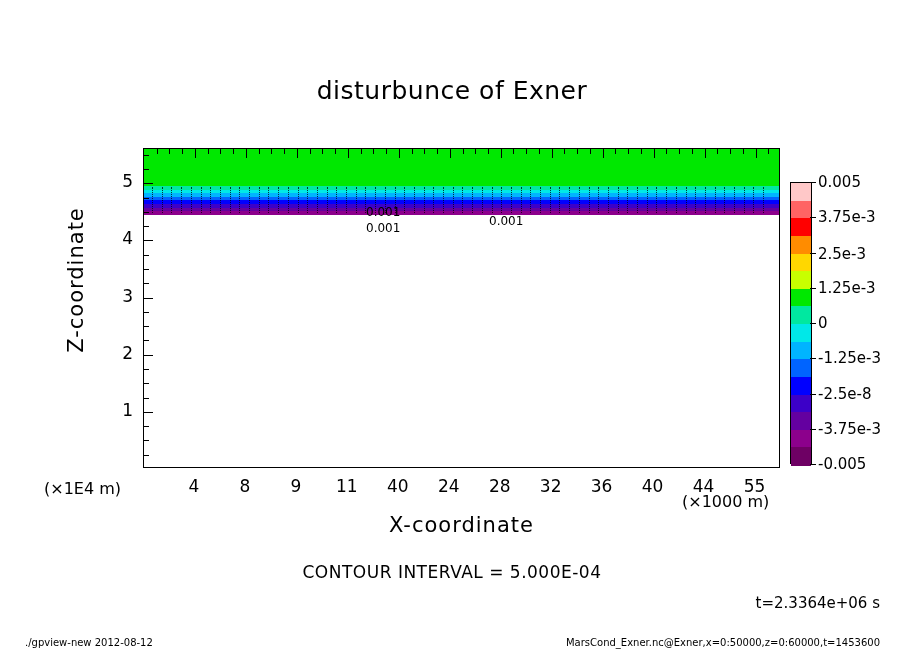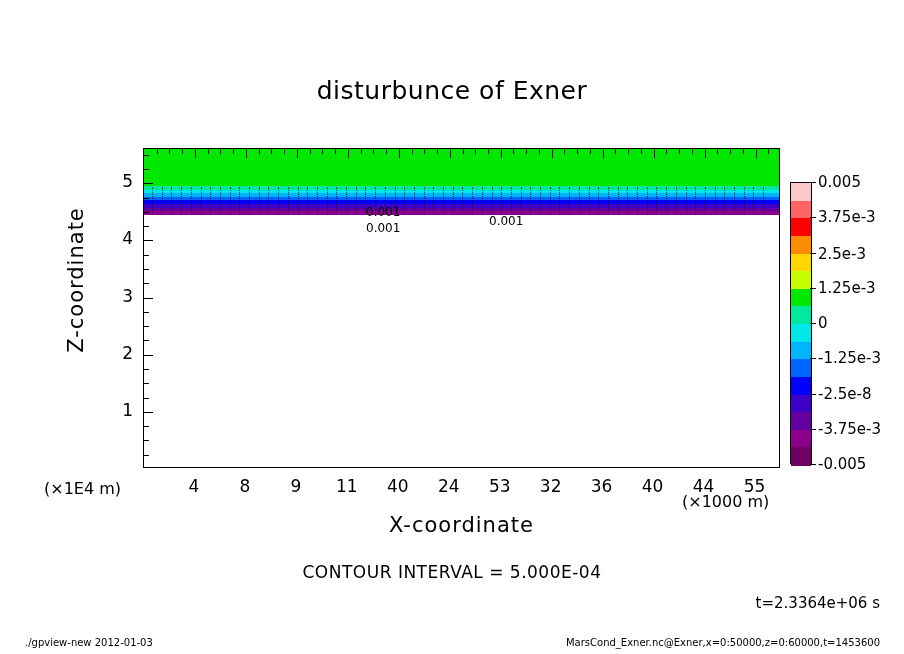--- a/index.html
+++ b/index.html
@@ -441,21 +441,21 @@
     <div style="position: absolute; font-size: 17px; text-align: right; width: 30px; left: 103px; top: 228.429px;">4</div>
     <div style="position: absolute; font-size: 17px; text-align: right; width: 30px; left: 103px; top: 171.286px;">5</div>
   </div>
 <div class="abs" id="xtick-labels">
     <div class="xtick-label" style="left: 173.96px; top: 476px;">4</div>
     <div class="xtick-label" style="left: 224.92px; top: 476px;">8</div>
     <div class="xtick-label" style="left: 275.88px; top: 476px;">9</div>
     <div class="xtick-label" style="left: 326.84px; top: 476px;">11</div>
     <div class="xtick-label" style="left: 377.8px; top: 476px;">40</div>
     <div class="xtick-label" style="left: 428.76px; top: 476px;">24</div>
-    <div class="xtick-label" style="left: 479.72px; top: 476px;">53</div>
+    <div class="xtick-label" style="left: 479.72px; top: 476px;">28</div>
     <div class="xtick-label" style="left: 530.68px; top: 476px;">32</div>
     <div class="xtick-label" style="left: 581.64px; top: 476px;">36</div>
     <div class="xtick-label" style="left: 632.6px; top: 476px;">40</div>
     <div class="xtick-label" style="left: 683.56px; top: 476px;">44</div>
     <div class="xtick-label" style="left: 734.52px; top: 476px;">55</div>
   </div>
 
 <div class="abs" id="ylabel">Z-coordinate</div>
 <div class="abs" id="xlabel">X-coordinate</div>
 <div class="abs" id="zunit">(×1E4 m)</div>
@@ -495,14 +495,14 @@
     <div class="cb-label" style="top: 384.5px;">-2.5e-8</div>
     <div style="position: absolute; left: 810px; top: 393.5px; width: 6px; height: 1px; background: rgb(0, 0, 0);"></div>
     <div class="cb-label" style="top: 419.75px;">-3.75e-3</div>
     <div style="position: absolute; left: 810px; top: 428.75px; width: 6px; height: 1px; background: rgb(0, 0, 0);"></div>
     <div class="cb-label" style="top: 455px;">-0.005</div>
     <div style="position: absolute; left: 810px; top: 464px; width: 6px; height: 1px; background: rgb(0, 0, 0);"></div>
   </div>
 
 <div class="abs" id="contour-interval">CONTOUR INTERVAL = 5.000E-04</div>
 <div class="abs" id="time-stamp">t=2.3364e+06 s</div>
-<div class="abs" id="footer-left">./gpview-new   2012-01-03</div>
+<div class="abs" id="footer-left">./gpview-new   2012-08-12</div>
 <div class="abs" id="footer-right">MarsCond_Exner.nc@Exner,x=0:50000,z=0:60000,t=1453600</div>
 
 </body></html>

